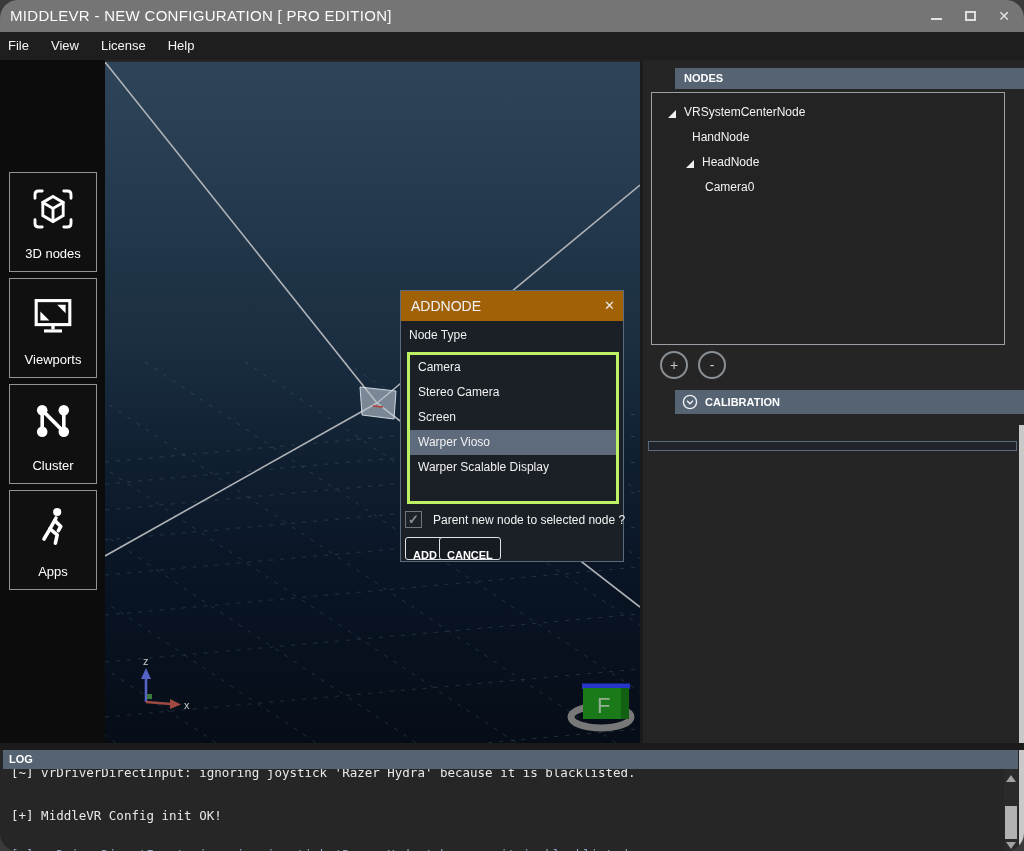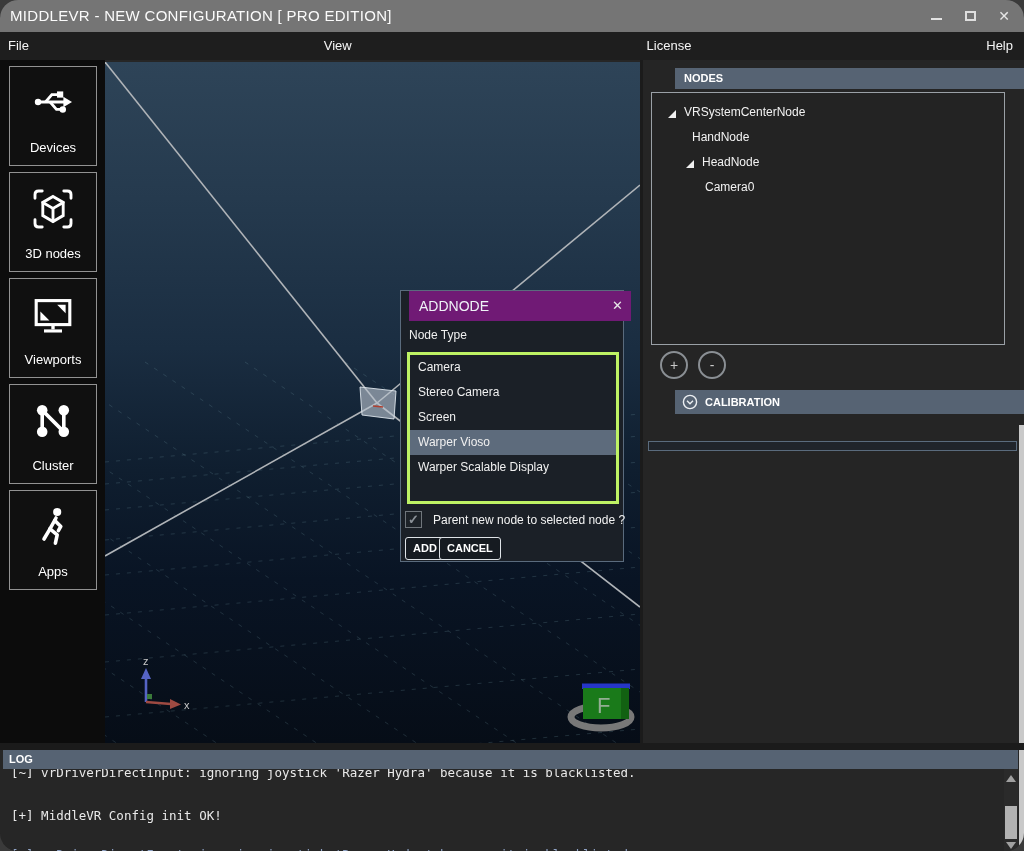--- a/index.html
+++ b/index.html
@@ -10,21 +10,21 @@
   
   .titlebar { position:absolute; left:0; top:0; width:1024px; height:32px; background:#757575; }
   .titlebar .title { position:absolute; left:10px; top:0; line-height:32px; font-size:15px; color:#fbfbfb; letter-spacing:.3px; }
   .winbtn { position:absolute; top:0; width:32px; height:32px; display:flex; align-items:center; justify-content:center; }
   .winbtn.min { right:72px; } .winbtn.max { right:38px; } .winbtn.close { right:4px; }
   .minbar { width:11px; height:2px; background:#e2e2e2; margin-top:6px; }
   .maxsq { width:11px; height:10px; border:2px solid #dedede; }
   .closex { color:#e6e6e6; font-size:14px; line-height:32px; }
 
   
-  .menubar { position:absolute; left:0; top:32px; width:1024px; height:28px; background:#1e1e1e; display:flex; align-items:center;justify-content:space-between; }
+  .menubar { position:absolute; left:0; top:32px; width:1024px; height:28px; background:#1e1e1e; display:flex; align-items:center; }
   .menu-item { color:#f5f5f5; font-size:13px; padding:0 11px; line-height:28px; }
   .menu-item:first-child { padding-left:8px; }
 
   
   .sidebar { position:absolute; left:0; top:60px; width:105px; height:685px; background:#0c0c0c; }
   .side-btn { position:absolute; left:9px; width:88px; height:100px; background:#101010; border:1px solid #929292; }
   .side-btn .ic { position:absolute; left:0; right:0; top:12px; display:flex; justify-content:center; }
   .side-btn .lbl { position:absolute; left:0; right:0; bottom:10px; text-align:center; color:#fff; font-size:13px; }
 
   
@@ -44,31 +44,31 @@
   .calib-bar { top:330px; height:24px; line-height:24px; }
   .calib-bar .txt { position:absolute; left:30px; top:0; }
   .calib-ic { position:absolute; left:7px; top:4px; }
   .props-bar { top:356px; height:23px; line-height:23px; padding-left:9px; font-size:10.5px; }
   .props-strip { position:absolute; left:5px; top:381px; width:369px; height:10px; border:1px solid #5a6b7d; background:#20242a; }
 
   .right-edge { position:absolute; left:1019px; top:425px; width:5px; height:426px; background:#c9c9c9; }
 
   
   .dialog { position:absolute; left:400px; top:290px; width:224px; height:272px; background:#1b2027; border:1px solid #5a6b7d; z-index:5; }
-  .dlg-title { position:absolute; left:0; top:0; width:100%; height:30px; background:#701a75;margin-left:8px; }
+  .dlg-title { position:absolute; left:0; top:0; width:100%; height:30px; background:#a16207; }
   .dlg-title .t { position:absolute; left:10px; top:0; line-height:30px; color:#eef2f6; font-size:14px; }
   .dlg-close { position:absolute; right:8px; top:0; line-height:30px; color:#e8e8e8; font-size:13px; }
   .dlg-label { position:absolute; left:8px; top:37px; color:#f0f0f0; font-size:12px;text-align:center; }
   .dlg-list { position:absolute; left:6px; top:61px; width:212px; height:152px; border:3px solid #bef264; background:#1b2027; }
   .dlg-opt { height:25px; line-height:25px; padding-left:8px; color:#f0f0f0; font-size:12px; }
   .dlg-opt.selected { background:#5d6b7c; }
   .cb-row { position:absolute; left:4px; top:220px; height:20px; }
   .cb-box { position:absolute; left:0; top:0; width:17px; height:17px; border:1px solid #70767c; background:#1d2228; color:#8a9097; font-size:13px; font-weight:bold; line-height:15px; text-align:center; }
   .cb-label { position:absolute; left:28px; top:2px; color:#f2f2f2; font-size:12px; white-space:nowrap; }
-  .dlg-btn { position:absolute; top:246px; height:23px; border:1px solid #dfe3e7; border-radius:3px; background:#161b21; color:#fff; font-weight:bold; font-size:11px; padding:0 7px; line-height:21px; }
+  .dlg-btn { position:absolute; top:246px; height:23px; border:1px solid #dfe3e7; border-radius:3px; background:#161b21; color:#fff; font-weight:bold; font-size:11px; padding:7px 7px; line-height:21px; }
   .btn-add { left:4px; } .btn-cancel { left:38px; }
 
   
   .log-sep { position:absolute; left:0; top:743px; width:1024px; height:7px; background:#1b1b1b; }
   .log-header { position:absolute; left:3px; top:750px; width:1015px; height:19px; background:#566373; color:#fff; font-weight:bold; font-size:11px; line-height:19px; padding-left:6px; }
   .log-body { position:absolute; left:3px; top:769px; width:1001px; height:82px; background:#262626; overflow:hidden; font-family:"DejaVu Sans Mono", monospace; font-size:12.5px; color:#e9e9e9; }
   .log-line { position:absolute; left:8px; white-space:nowrap; }
   .log-line.l1 { top:-4px; }
   .log-line.l2 { top:39px; }
   .log-line.clip { bottom:-11px; color:#8fa2c4; }
@@ -98,34 +98,20 @@
 
   <div class="menubar">
     <div class="menu-item">File</div>
     <div class="menu-item">View</div>
     <div class="menu-item">License</div>
     <div class="menu-item">Help</div>
   </div>
 
   <div class="sidebar">
 
-    <div class="side-btn" style="top:6px;">
-      <span class="ic">
-        <svg width="46" height="46" viewBox="0 0 40 40">
-          <circle cx="7" cy="20" r="2.8" fill="#fff"></circle>
-          <path d="M9 20 H30" stroke="#fff" stroke-width="2.4" fill="none"></path>
-          <polygon points="29,15.5 36.5,20 29,24.5" fill="#fff"></polygon>
-          <path d="M13.5 20 L19 13.5 H24" stroke="#fff" stroke-width="2.4" fill="none"></path>
-          <rect x="23.5" y="10.8" width="5.4" height="5.4" fill="#fff"></rect>
-          <path d="M17.5 20 L23 26.5 H26.5" stroke="#fff" stroke-width="2.4" fill="none"></path>
-          <circle cx="28.5" cy="26.5" r="2.8" fill="#fff"></circle>
-        </svg>
-      </span>
-      <span class="lbl">Devices</span>
-    </div>
 
     <div class="side-btn" style="top:112px;">
       <span class="ic">
         <svg width="48" height="48" viewBox="0 0 40 40">
           <g stroke="#fff" stroke-width="2.4" fill="none" stroke-linecap="round">
             <path d="M5 11 V8 Q5 5 8 5 H11"></path>
               <path d="M29 5 H32 Q35 5 35 8 V11"></path>
             <path d="M35 29 V32 Q35 35 32 35 H29"></path>
               <path d="M11 35 H8 Q5 35 5 32 V29"></path>
             <path d="M20 9.5 L28.5 14.5 V25.5 L20 30.5 L11.5 25.5 V14.5 Z"></path>

